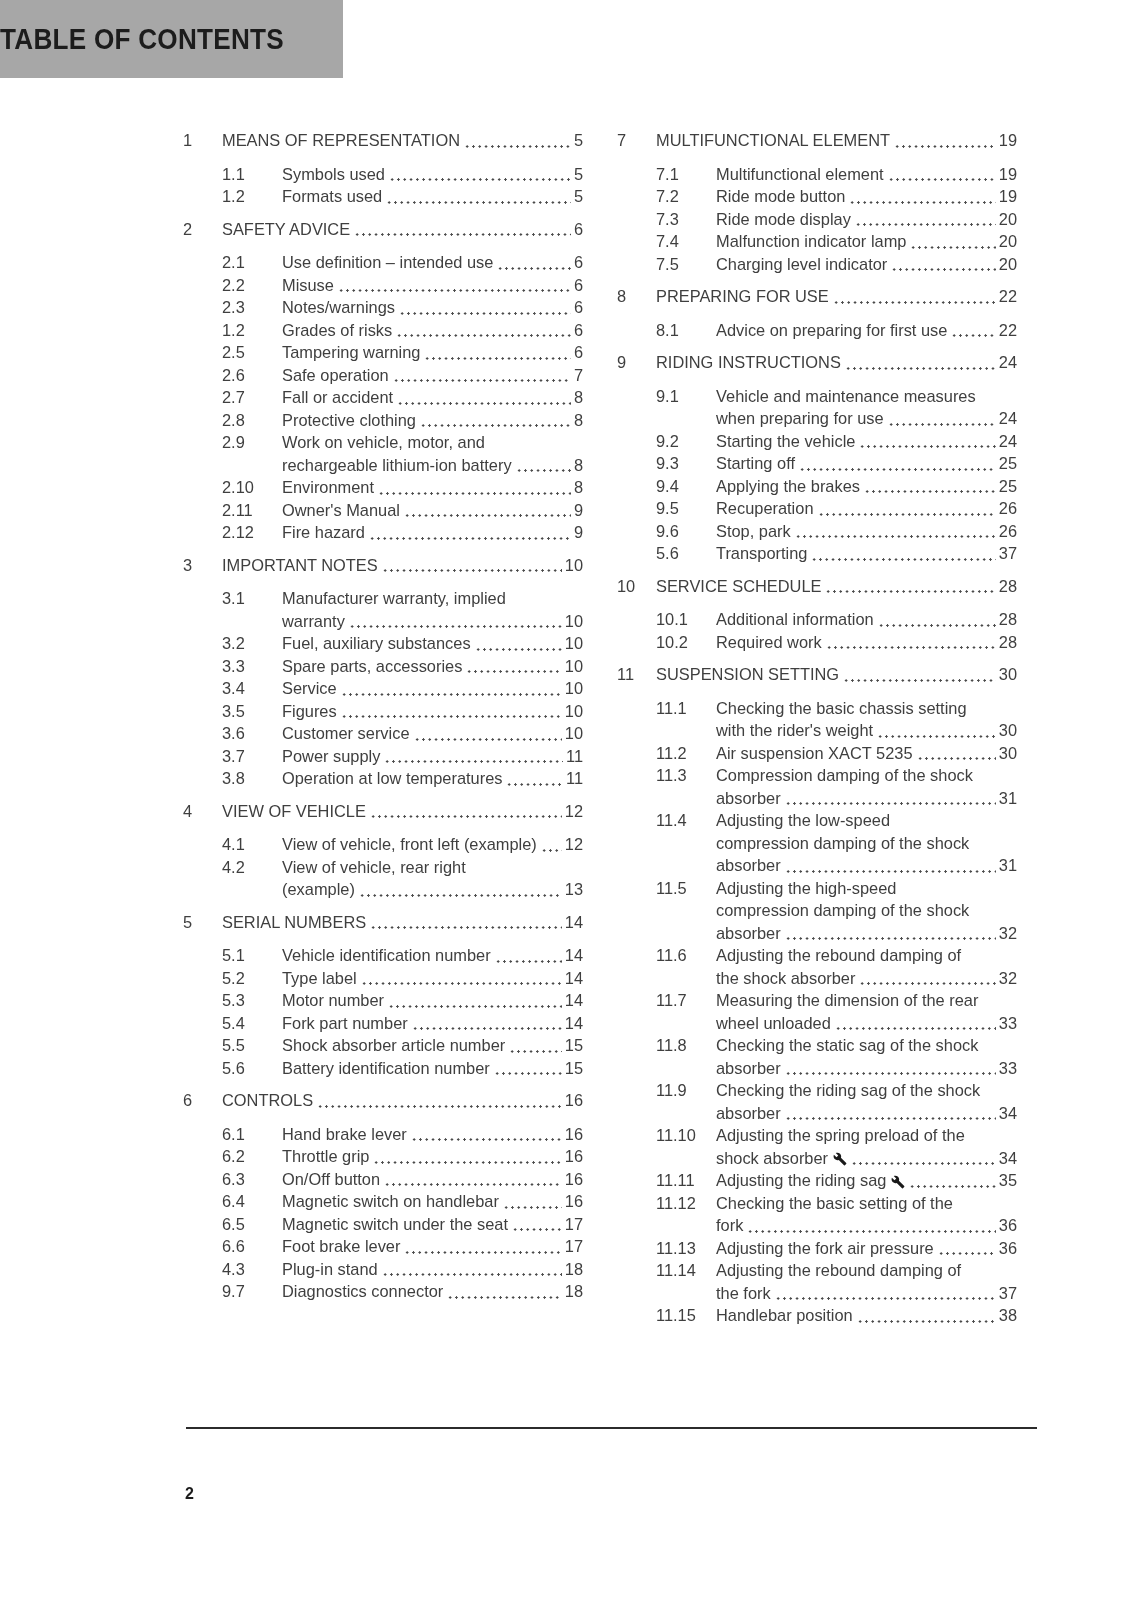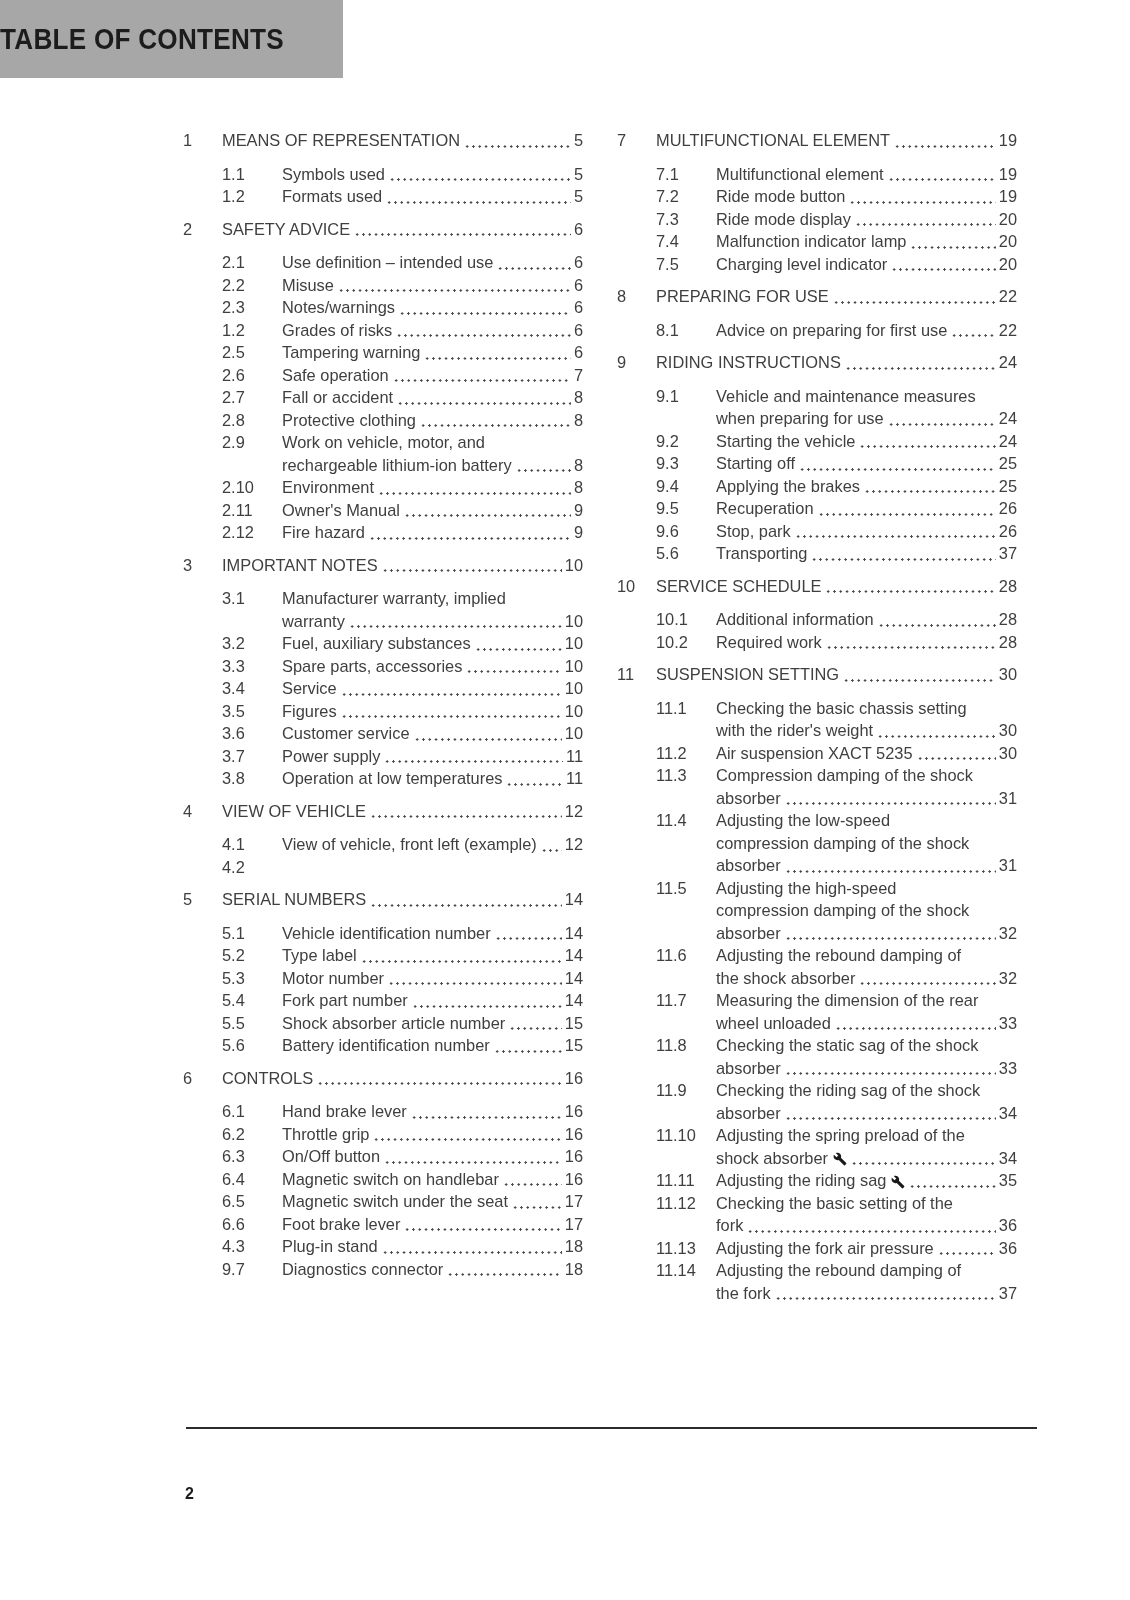--- a/index.html
+++ b/index.html
@@ -341,20 +341,28 @@
           <div class="body">
             <div class="lastline">
               <span class="text">View of vehicle, front left (example)</span>
               <span class="leader"></span>
               <span class="page">12</span>
             </div>
           </div>
         </div>
         <div class="row item">
           <span class="num">4.2</span>
+          <div class="body">
+            <div class="line">View of vehicle, rear right</div>
+            <div class="lastline">
+              <span class="text">(example)</span>
+              <span class="leader"></span>
+              <span class="page">13</span>
+            </div>
+          </div>
         </div>
       </div>
       <div class="section">
         <div class="row section-row">
           <span class="num">5</span>
           <div class="body">
             <div class="lastline">
               <span class="text">SERIAL NUMBERS</span>
               <span class="leader"></span>
               <span class="page">14</span>
@@ -879,20 +887,30 @@
           </div>
         </div>
         <div class="row item">
           <span class="num">11.14</span>
           <div class="body">
             <div class="line">Adjusting the rebound damping of</div>
             <div class="lastline">
               <span class="text">the fork</span>
               <span class="leader"></span>
               <span class="page">37</span>
+            </div>
+          </div>
+        </div>
+        <div class="row item">
+          <span class="num">11.15</span>
+          <div class="body">
+            <div class="lastline">
+              <span class="text">Handlebar position</span>
+              <span class="leader"></span>
+              <span class="page">38</span>
             </div>
           </div>
         </div>
       </div>
     </div>
   </div>
 
 <div class="footer-rule"></div>
 <div class="page-number">2</div>
 

